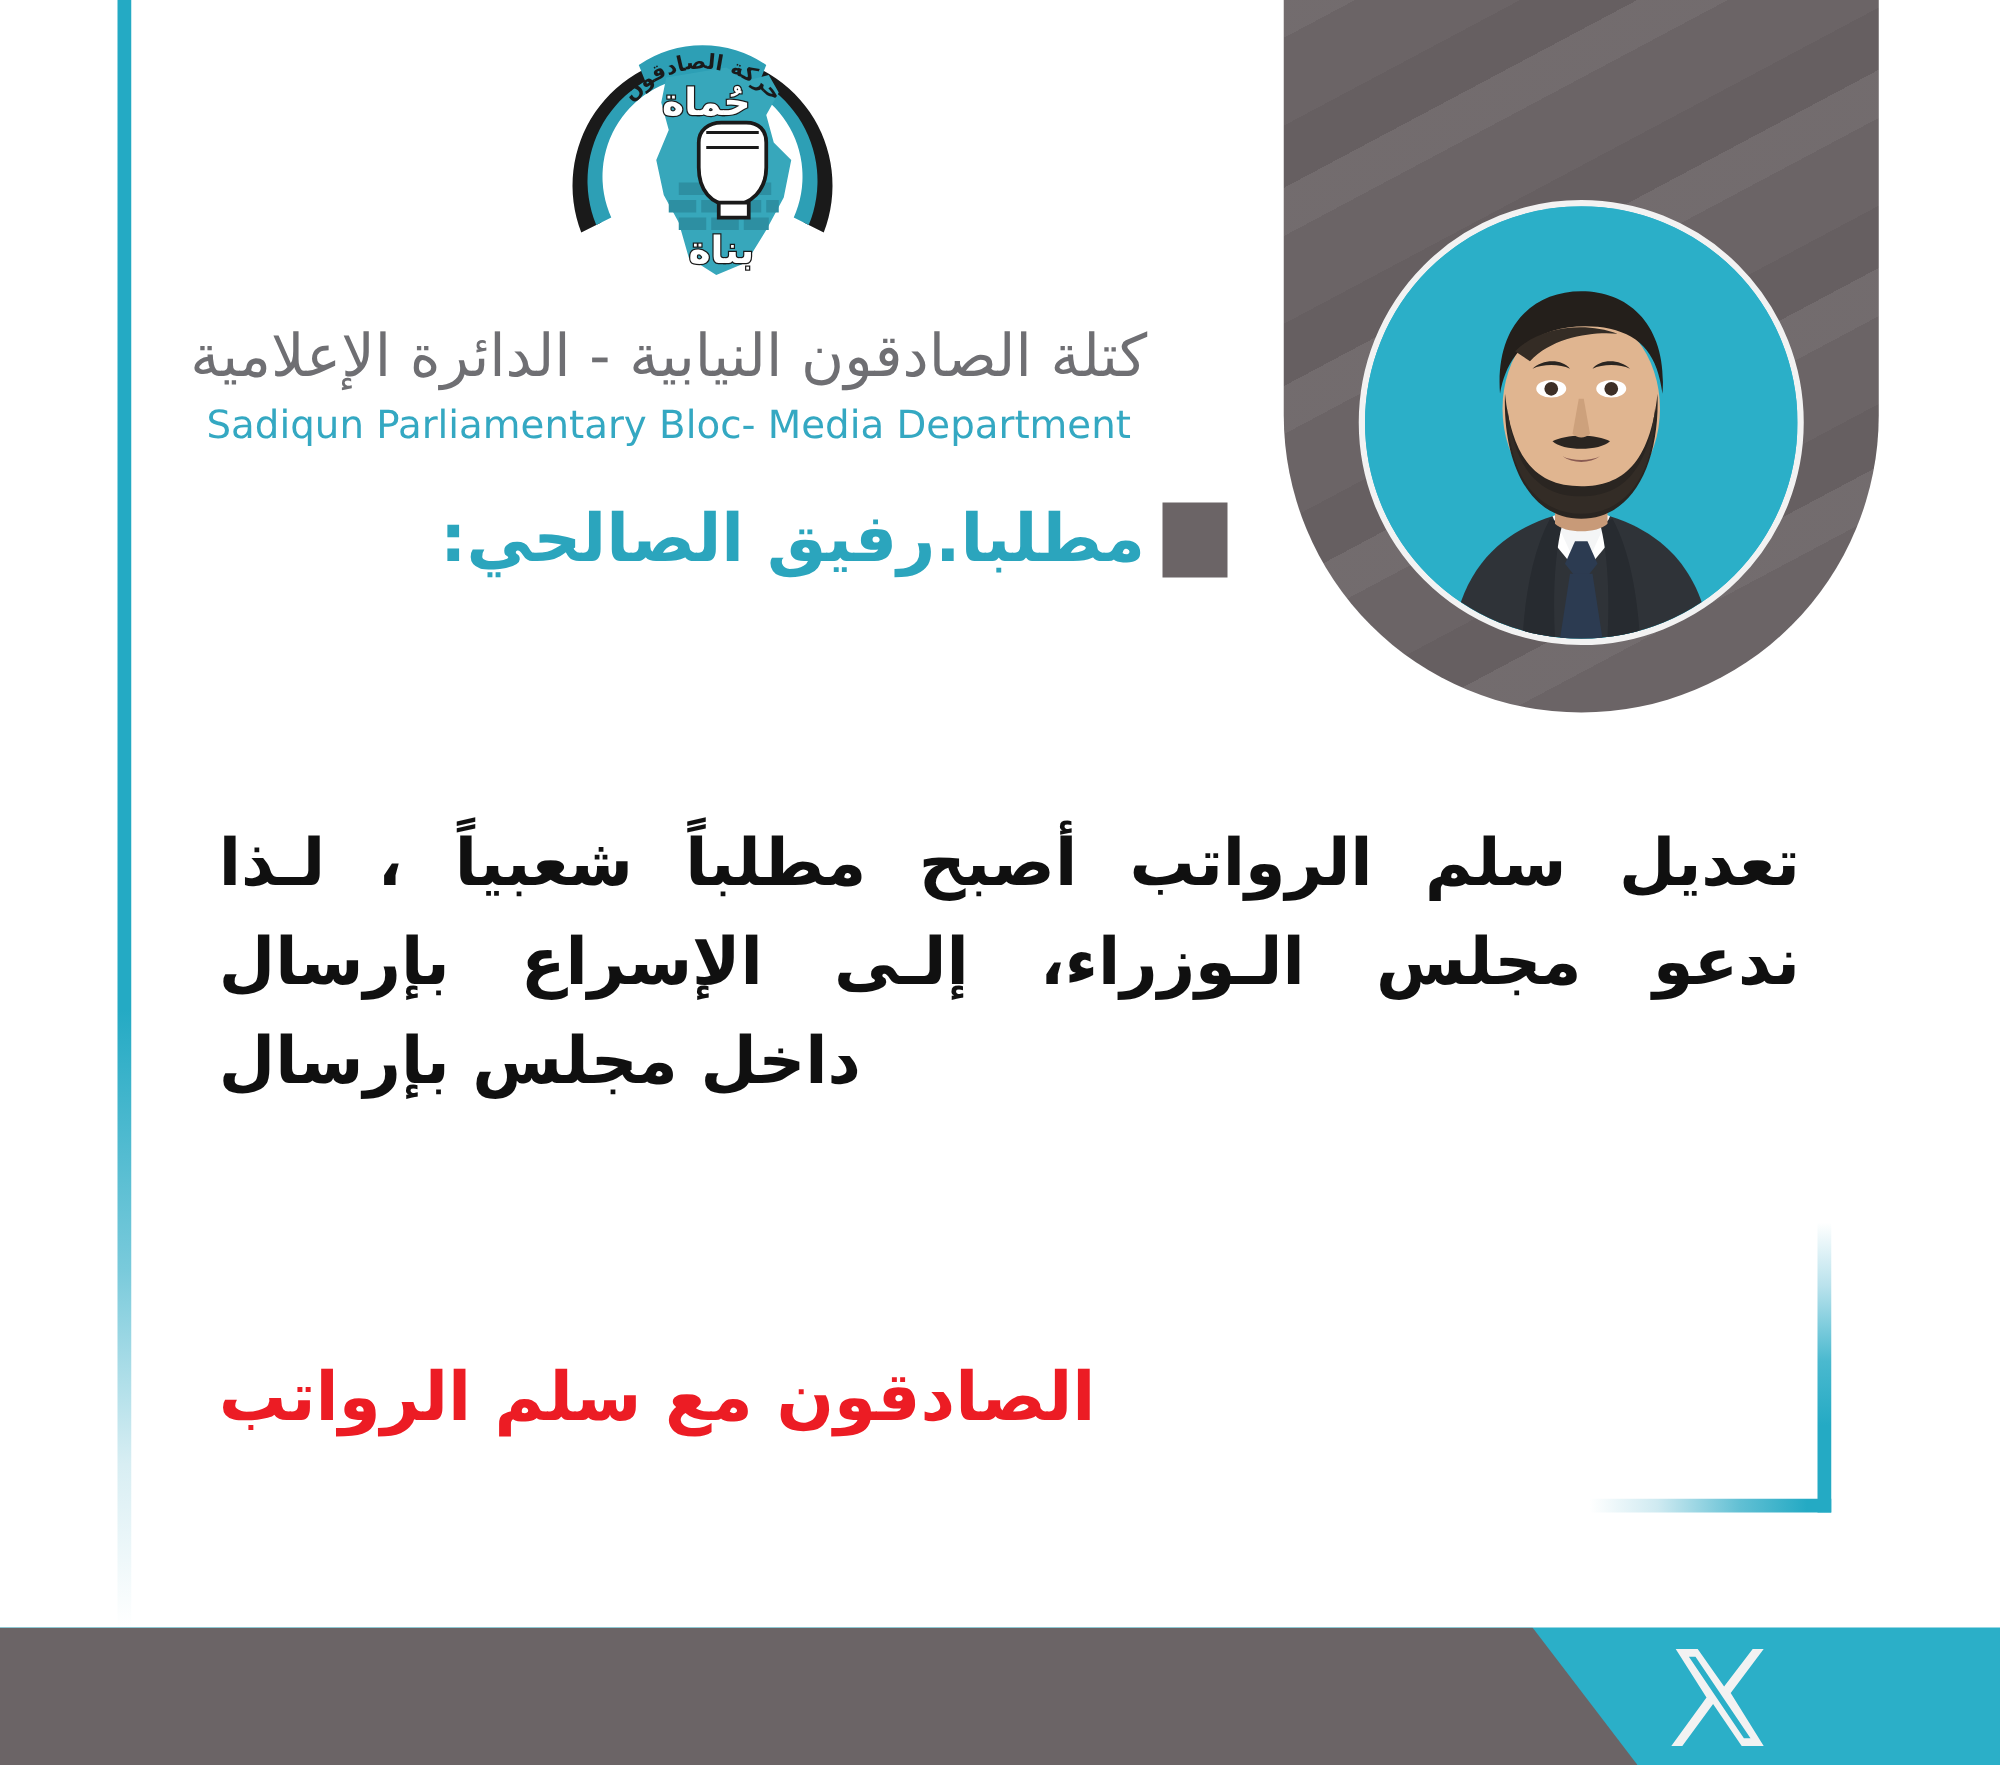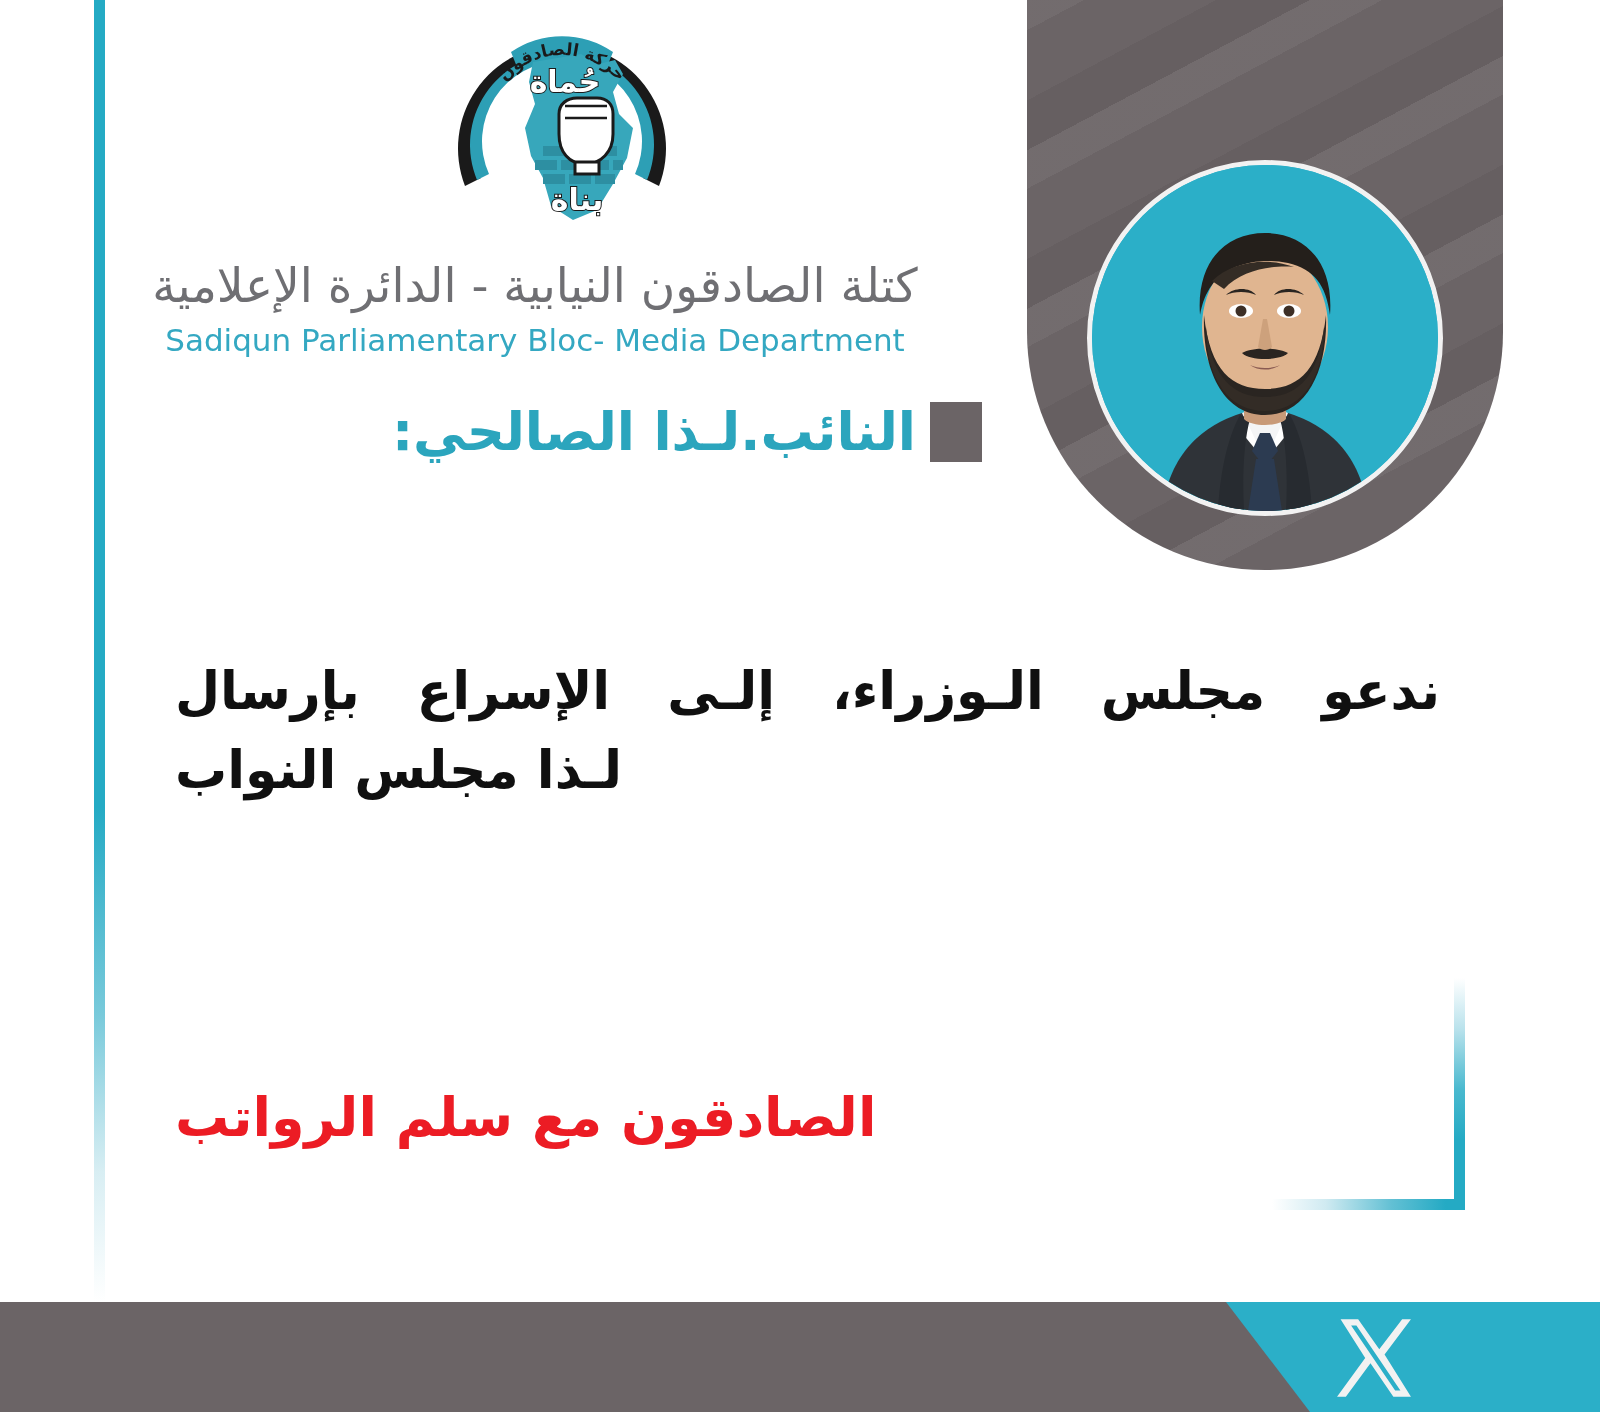--- a/index.html
+++ b/index.html
@@ -329,27 +329,28 @@
       <text font-family="'DejaVu Sans','Liberation Sans',sans-serif" font-size="17" font-weight="bold" fill="#1a1a1a" direction="rtl">
         <textPath href="#arcTop" startOffset="50%" text-anchor="middle">حركة الصادقون</textPath>
       </text>
     </svg>
   </div>
 
   <div class="org-ar">كتلة الصادقون النيابية - الدائرة الإعلامية</div>
   <div class="org-en">Sadiqun Parliamentary Bloc- Media Department</div>
 
   <div class="name-row">
-    <div class="name-text">النائب.لـذا الصالحي:</div>
+    <div class="name-text">مطلبا.رفيق الصالحي:</div>
     <div class="name-bullet"></div>
   </div>
 
   <div class="body-copy">
+    <p>تعديل سلم الرواتب أصبح مطلباً شعبياً ، لـذا</p>
     <p>ندعو مجلس الـوزراء، إلـى الإسراع بإرسال</p>
-    <p class="last">لـذا مجلس النواب</p>
+    <p class="last">داخل مجلس بإرسال</p>
   </div>
 
   <div class="slogan">الصادقون مع سلم الرواتب</div>
 
 
   <div class="footer">
     <div class="gray-wedge"></div>
     <div class="x-logo">
       <svg viewBox="0 0 100 100" xmlns="http://www.w3.org/2000/svg" aria-hidden="true">
         <path d="M12 6 H32 L56 40 L82 6 H92 L62 46 L92 94 H72 L46 56 L18 94 H8 L40 50 Z

